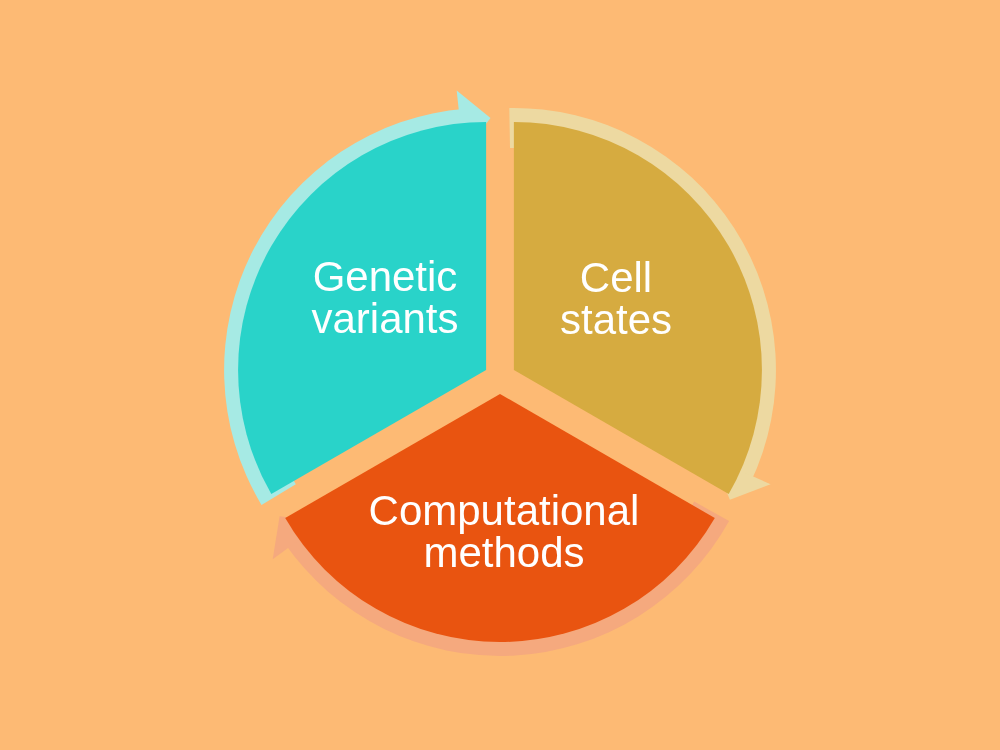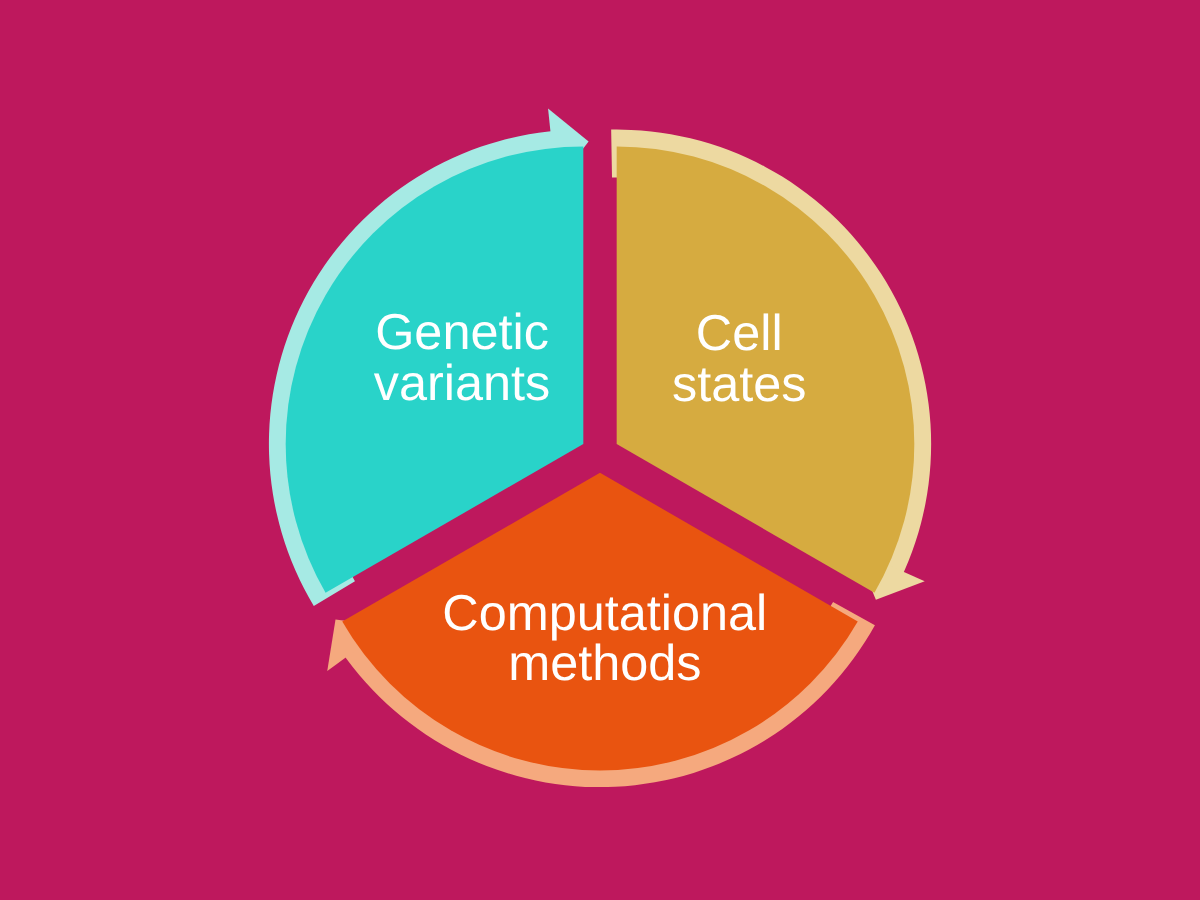--- a/index.html
+++ b/index.html
@@ -8,21 +8,21 @@
     background: #ffffff;
     width: 1000px;
     height: 750px;
     overflow: hidden;
     font-family: "Liberation Sans", sans-serif;
   }
   .stage {
     position: relative;
     width: 1000px;
     height: 750px;
-    background: #be185d;
+    background: #fdba74;
   }
   svg { display: block; }
   .seg-label {
     font-family: "Liberation Sans", sans-serif;
     font-size: 42px;
     font-weight: 400;
     text-anchor: middle;
   }
 </style>
 </head>

